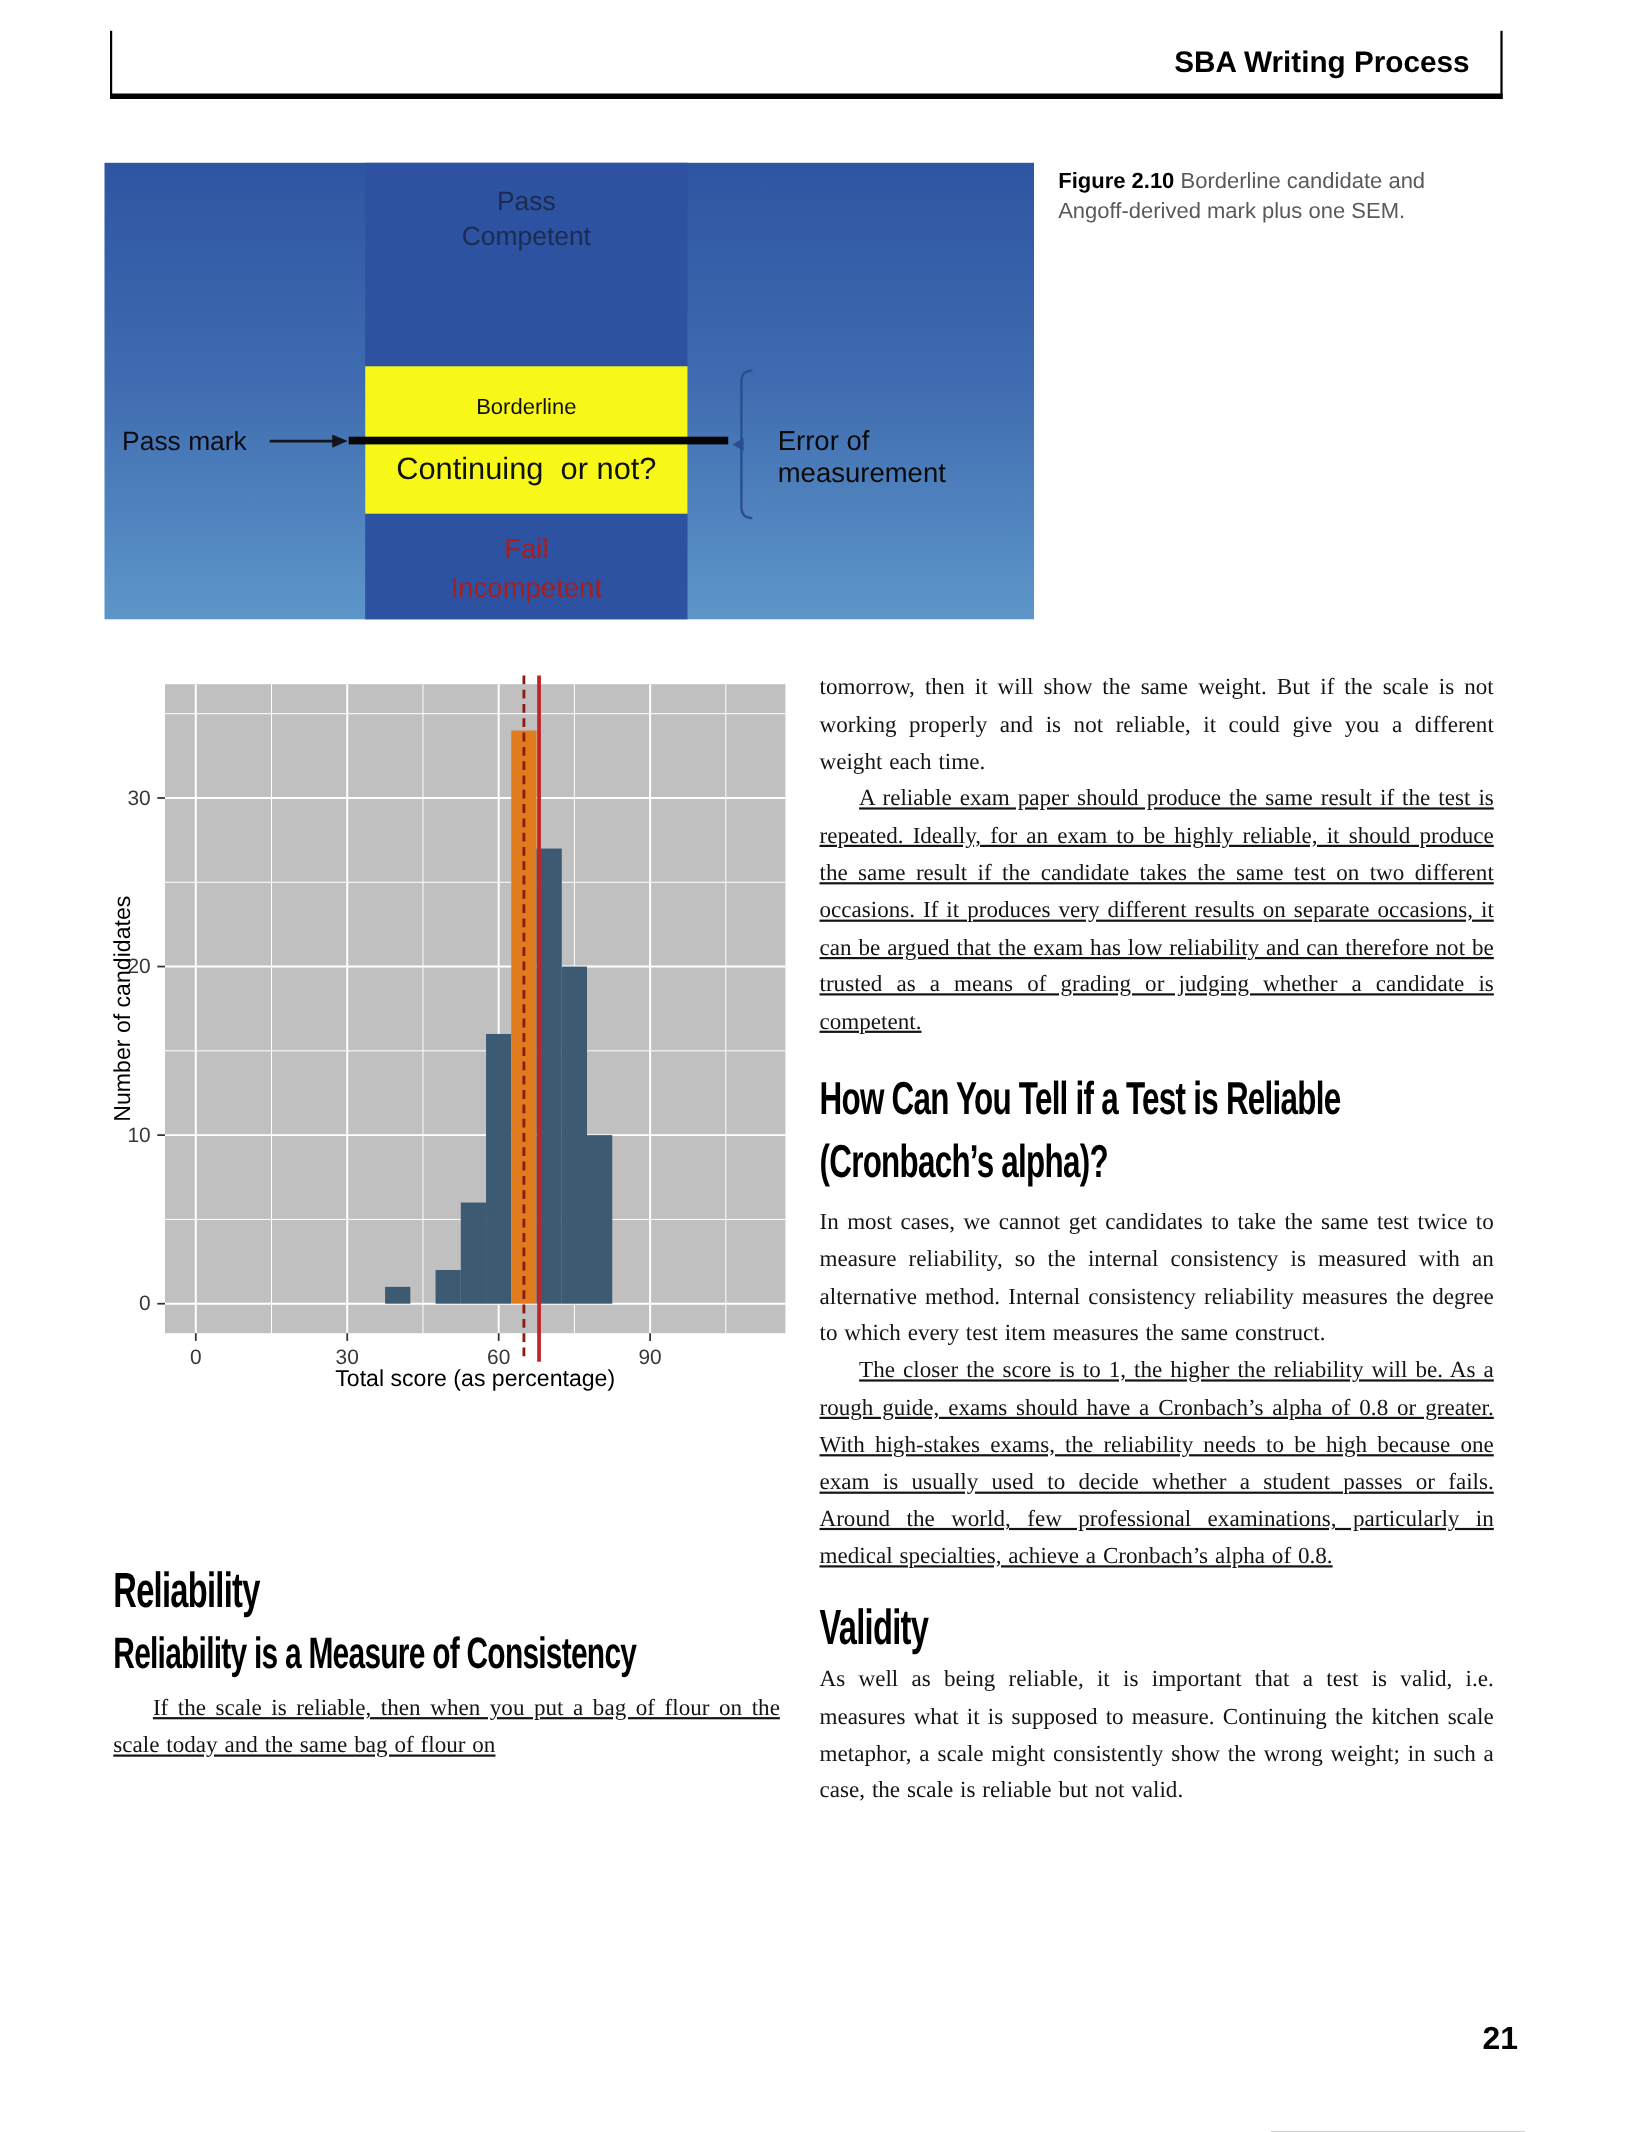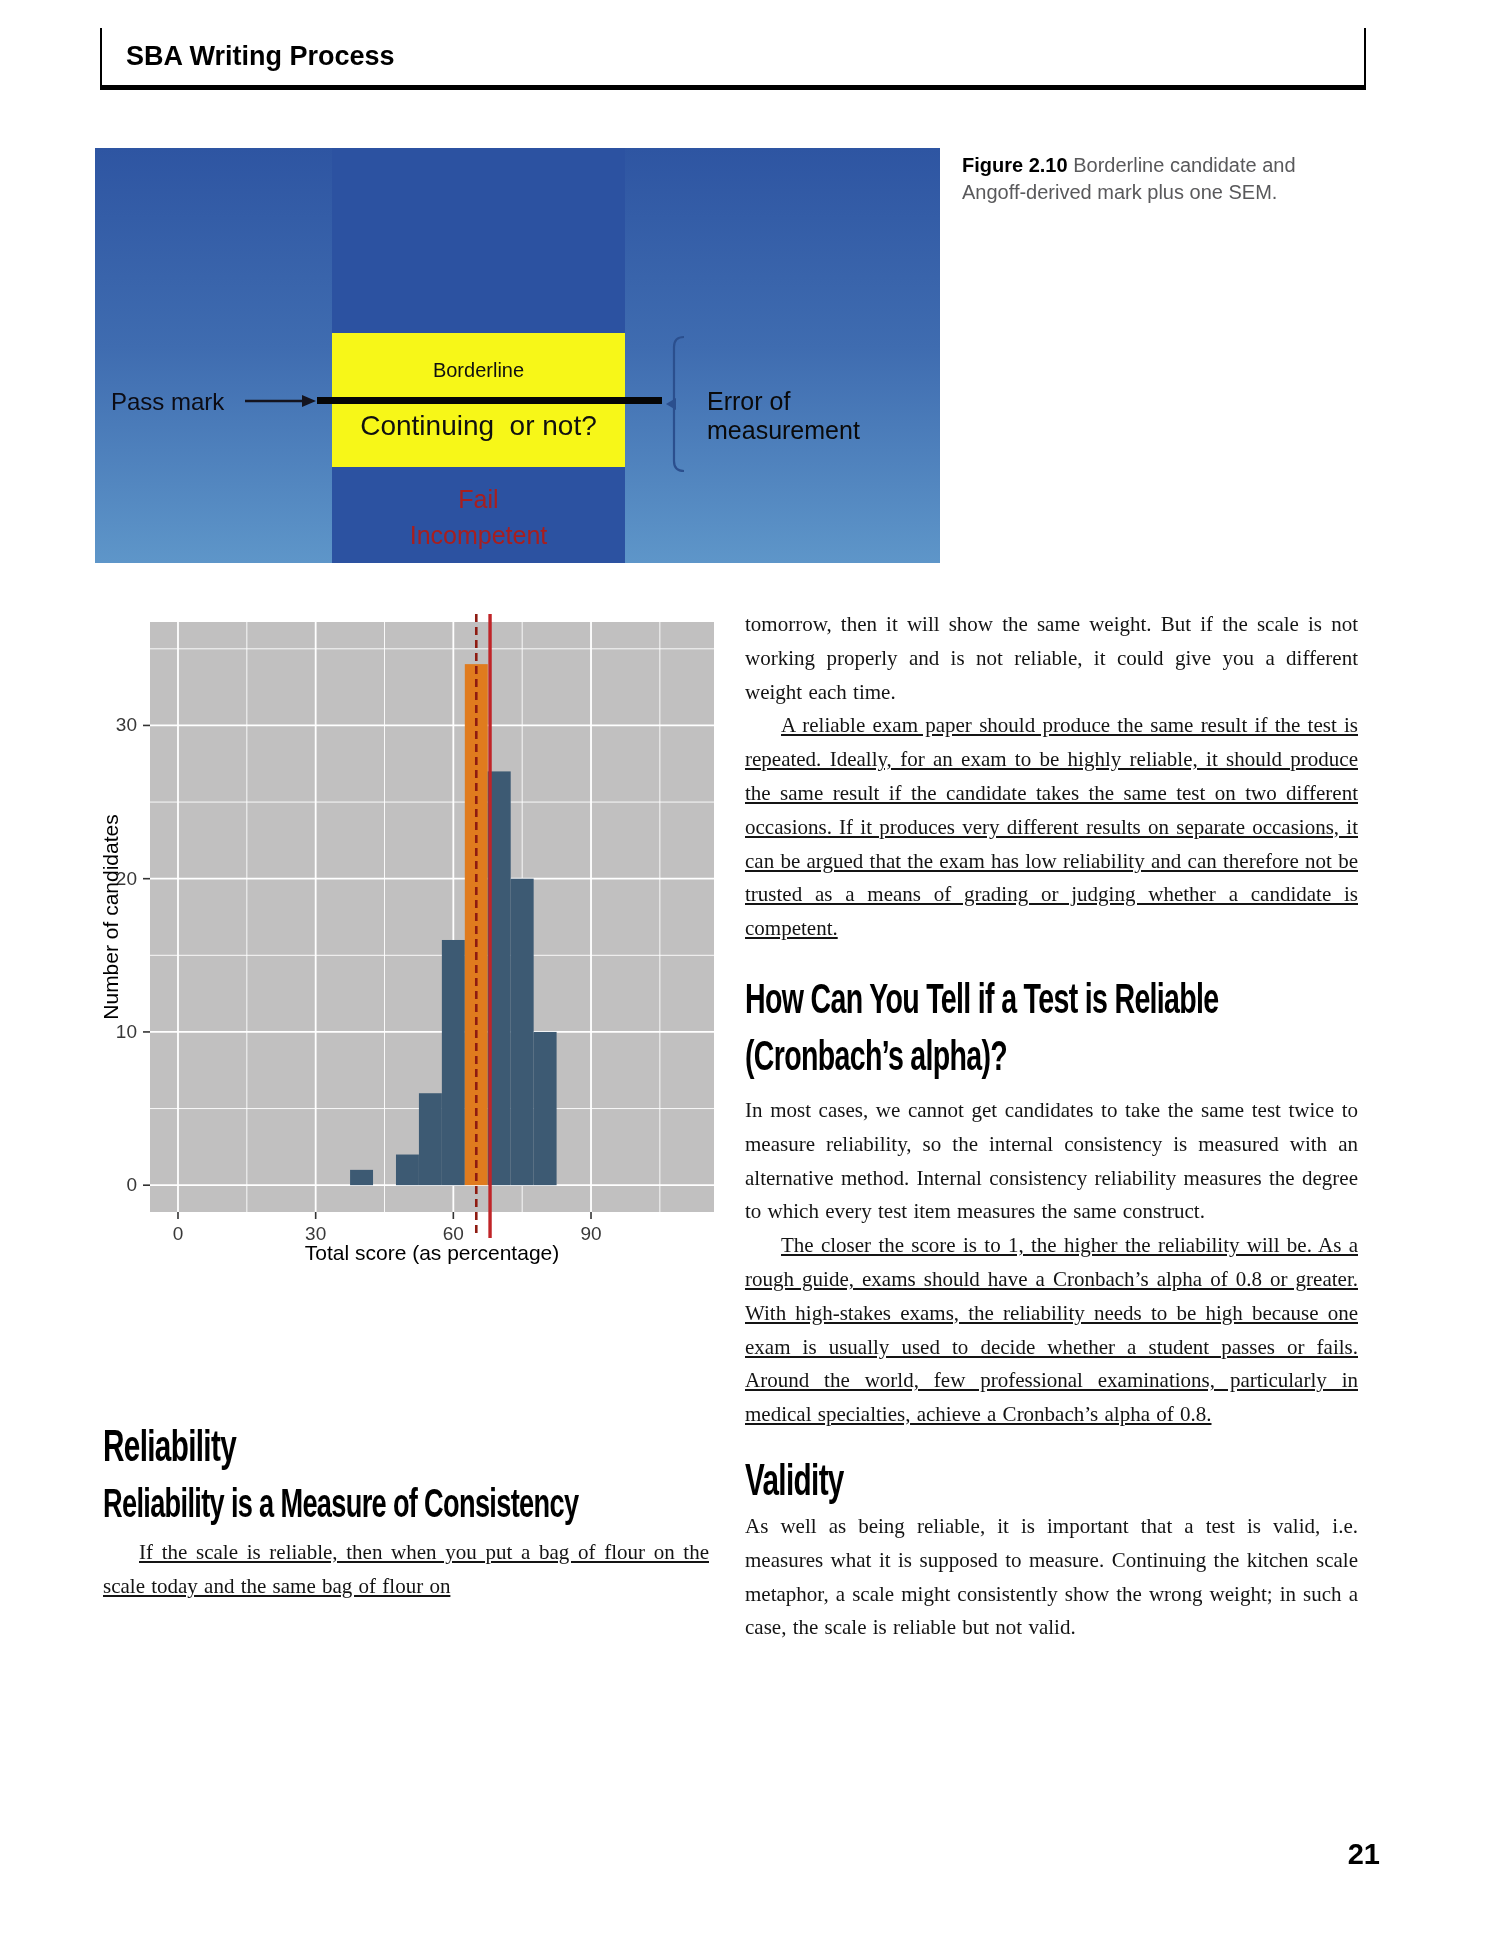--- a/index.html
+++ b/index.html
@@ -1,22 +1,22 @@
 <!DOCTYPE html>
 <html><head>
 <meta charset="utf-8">
 <style>
   html,body{margin:0;padding:0;background:#888;}
   .page{position:relative;width:1489px;height:1938px;background:#ffffff;overflow:hidden;}
 
   
   .header-box{position:absolute;left:100px;top:28px;width:1266px;height:62px;box-sizing:border-box;
     border-left:2px solid #000;border-right:2px solid #000;border-bottom:5px solid #000;
-    display:flex;align-items:center;justify-content:flex-start;padding-right:28px;
-    font-family:"Liberation Sans",sans-serif;font-weight:700;font-size:27px;color:#000;padding-left:24px;}
+    display:flex;align-items:center;justify-content:flex-end;padding-right:28px;
+    font-family:"Liberation Sans",sans-serif;font-weight:700;font-size:27px;color:#000;}
 
   
   .f210{position:absolute;left:95px;top:148px;width:845px;height:415px;
     background:linear-gradient(180deg,#2e55a2 0%,#3f6cb0 48%,#5e96c9 100%);
     font-family:"Liberation Sans",sans-serif;}
   .f210-col{position:absolute;left:237px;top:0;width:293px;height:100%;background:#2c52a1;}
   .f210-yellow{position:absolute;left:237px;top:185px;width:293px;height:134px;background:#f7f718;}
   .f210-passline{position:absolute;left:222px;top:249px;width:345px;height:7px;background:#060606;}
   .f210-pass{position:absolute;left:237px;top:20px;width:293px;text-align:center;
     font-size:24px;line-height:32px;color:#1c2c4f;}
@@ -66,20 +66,24 @@
 
 <div class="page">
 
   <div class="header-box">
     <span>SBA Writing Process</span>
   </div>
 
   <div class="f210">
     <div class="f210-col"></div>
     <div class="f210-yellow"></div>
+    <div class="f210-pass">
+      <div>Pass</div>
+      <div>Competent</div>
+    </div>
     <div class="f210-passline"></div>
     <div class="f210-borderline">Borderline</div>
     <div class="f210-compornot">Continuing  or not?</div>
     <div class="f210-fail">
       <div>Fail</div>
       <div>Incompetent</div>
     </div>
     <div class="f210-passmark">Pass mark</div>
     <svg class="f210-arrow" width="72" height="20" viewBox="0 0 72 20">
       <line x1="0" y1="10" x2="58" y2="10" stroke="#14141f" stroke-width="2.4"></line>

